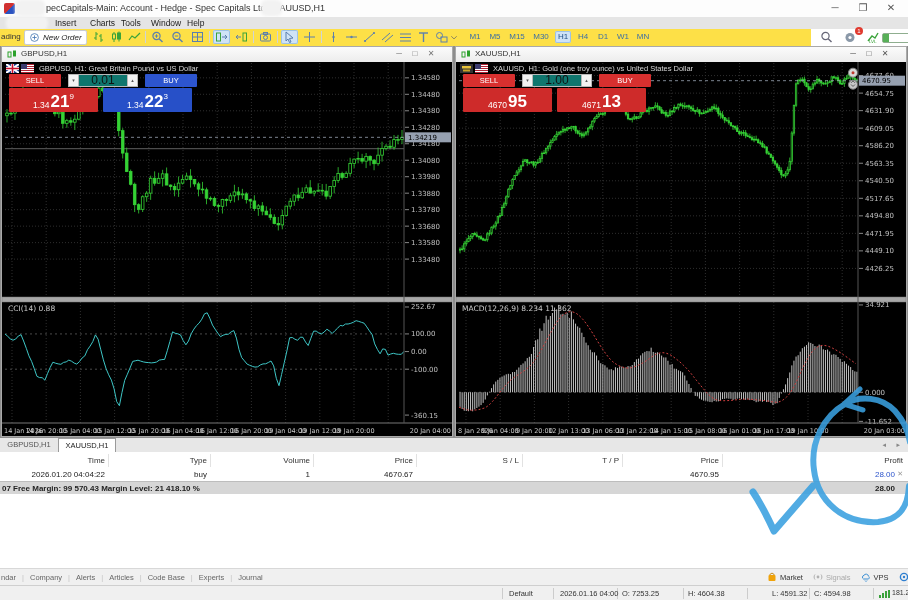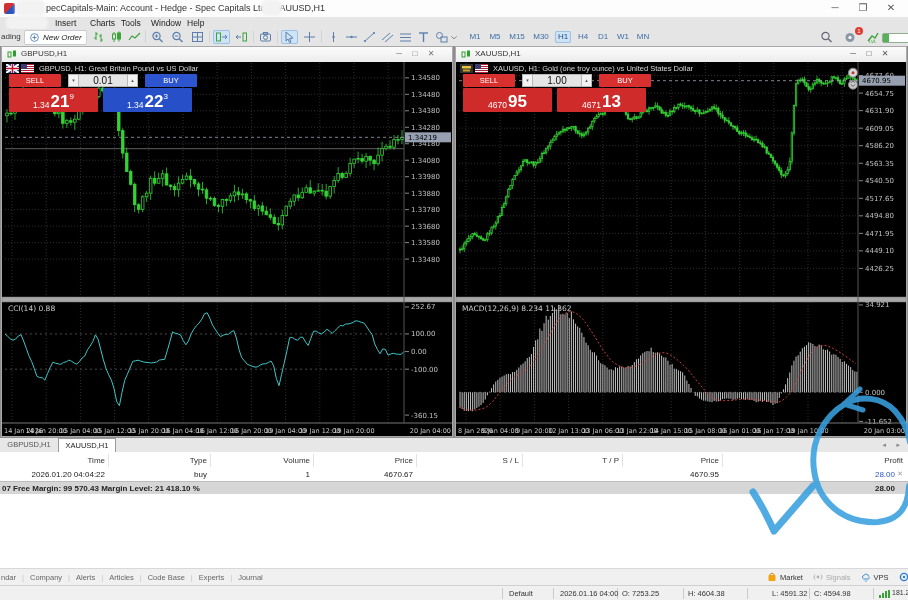--- a/index.html
+++ b/index.html
@@ -10,21 +10,21 @@
   #titlebar{left:0;top:0;width:908px;height:17px;background:#fdfdfd;border-bottom:1px solid #e6e6e6;}
   #applogo{left:4px;top:3px;width:11px;height:11px;border-radius:2px;
            background:linear-gradient(135deg,#d03030 0 52%,#2a52c0 52% 100%);}
   .blurpatch{background:#f2f2f2;border-radius:3px;box-shadow:0 0 3px 2px #f2f2f2;}
   #titletext{left:46px;top:3px;font-size:9px;color:#333;white-space:nowrap;}
   .winctl{top:1px;width:22px;height:14px;text-align:center;font-size:10px;line-height:14px;color:#555;}
   
   #menubar{left:0;top:17px;width:908px;height:12px;background:#e5e5e5;}
   .menu-item{position:absolute;top:0;font-size:8.5px;color:#222;line-height:12px;}
   
-  #toolbar{left:0;top:29px;width:908px;height:17px;background:#e5e5e5;border-bottom:1px solid #d5d9de;}
+  #toolbar{left:0;top:29px;width:811px;height:17px;background:#fde047;border-bottom:1px solid #d5d9de;}
   .tb-sep{position:absolute;top:2px;width:1px;height:12px;background:#d0d4d8;}
   .tb-icon{position:absolute;top:1px;width:17px;height:14px;border-radius:2px;display:flex;align-items:center;justify-content:center;}
   .tb-icon.sel{background:#cfe3f7;box-shadow:inset 0 0 0 1px #9cc2e6;}
   .tb-text{position:absolute;top:3px;font-size:8px;color:#333;}
   .tb-btn{position:absolute;top:1px;height:13px;border:1px solid #c8ccd2;border-radius:2px;background:#fff;
           font-size:8px;color:#222;display:flex;align-items:center;gap:3px;padding:0 4px;}
   .tf{position:absolute;top:1.5px;height:12px;font-size:8px;color:#3b6ea5;text-align:center;line-height:12px;border-radius:2px;}
   .tf.sel{background:#cfe3f7;box-shadow:inset 0 0 0 1px #9cc2e6;color:#1d4e86;}
   #lvlprog{top:4px;width:26px;height:8px;border:1px solid #8fae8f;border-radius:2px;background:#fff;}
   #lvlprog>div{width:22%;height:100%;background:#58b058;}
@@ -38,22 +38,22 @@
   .cw-btn{position:absolute;top:1px;width:14px;height:12px;font-size:8px;line-height:12px;text-align:center;color:#777;}
   .cw-client{position:absolute;left:0;top:15px;width:450px;height:374px;background:#000;}
   .chart-header{position:absolute;left:4px;top:2px;display:flex;align-items:center;gap:2px;}
   .chart-header .htext{font-size:7.5px;color:#d6d6d6;margin-left:3px;white-space:nowrap;}
   
   .ocp{position:absolute;left:7px;top:12px;width:188px;}
   .ocp-row1{display:flex;height:13px;}
   .ocp-sell,.ocp-buy{width:52px;color:#fff;font-size:7.5px;text-align:center;line-height:13px;border-radius:1px;}
   .ocp-spinbtn{width:11px;background:#f3f3f3;border:1px solid #b8b8b8;box-sizing:border-box;font-size:5px;color:#555;
                text-align:center;line-height:11px;}
-  .ocp-vol{width:48px;background:#e5e5e5;border-top:1px solid #b8b8b8;border-bottom:1px solid #b8b8b8;box-sizing:border-box;
-           font-size:10px;color:#111;text-align:center;line-height:11px;}
+  .ocp-vol{width:48px;background:#0f766e;border-top:1px solid #b8b8b8;border-bottom:1px solid #b8b8b8;box-sizing:border-box;
+           font-size:12px;color:#111;text-align:center;line-height:11px;}
   .ocp-row1 .gap{width:7px;}
   .ocp-row2{display:flex;margin-top:1px;}
   .ocp-price{width:89px;height:24px;border-radius:1px;color:#fff;display:flex;align-items:flex-end;justify-content:center;
              padding-bottom:2px;box-sizing:border-box;}
   .ocp-price .sm{font-size:8.5px;line-height:10px;margin-right:1px;}
   .ocp-price .big{font-size:17px;font-weight:bold;line-height:16px;}
   .ocp-price .sup{font-size:8px;line-height:10px;position:relative;top:-8px;}
   .ocp-row2 .gap{width:5px;}
   
   #tabbar{left:0;top:438px;width:908px;height:14px;background:#e7e7e7;border-bottom:1px solid #cfcfcf;}

